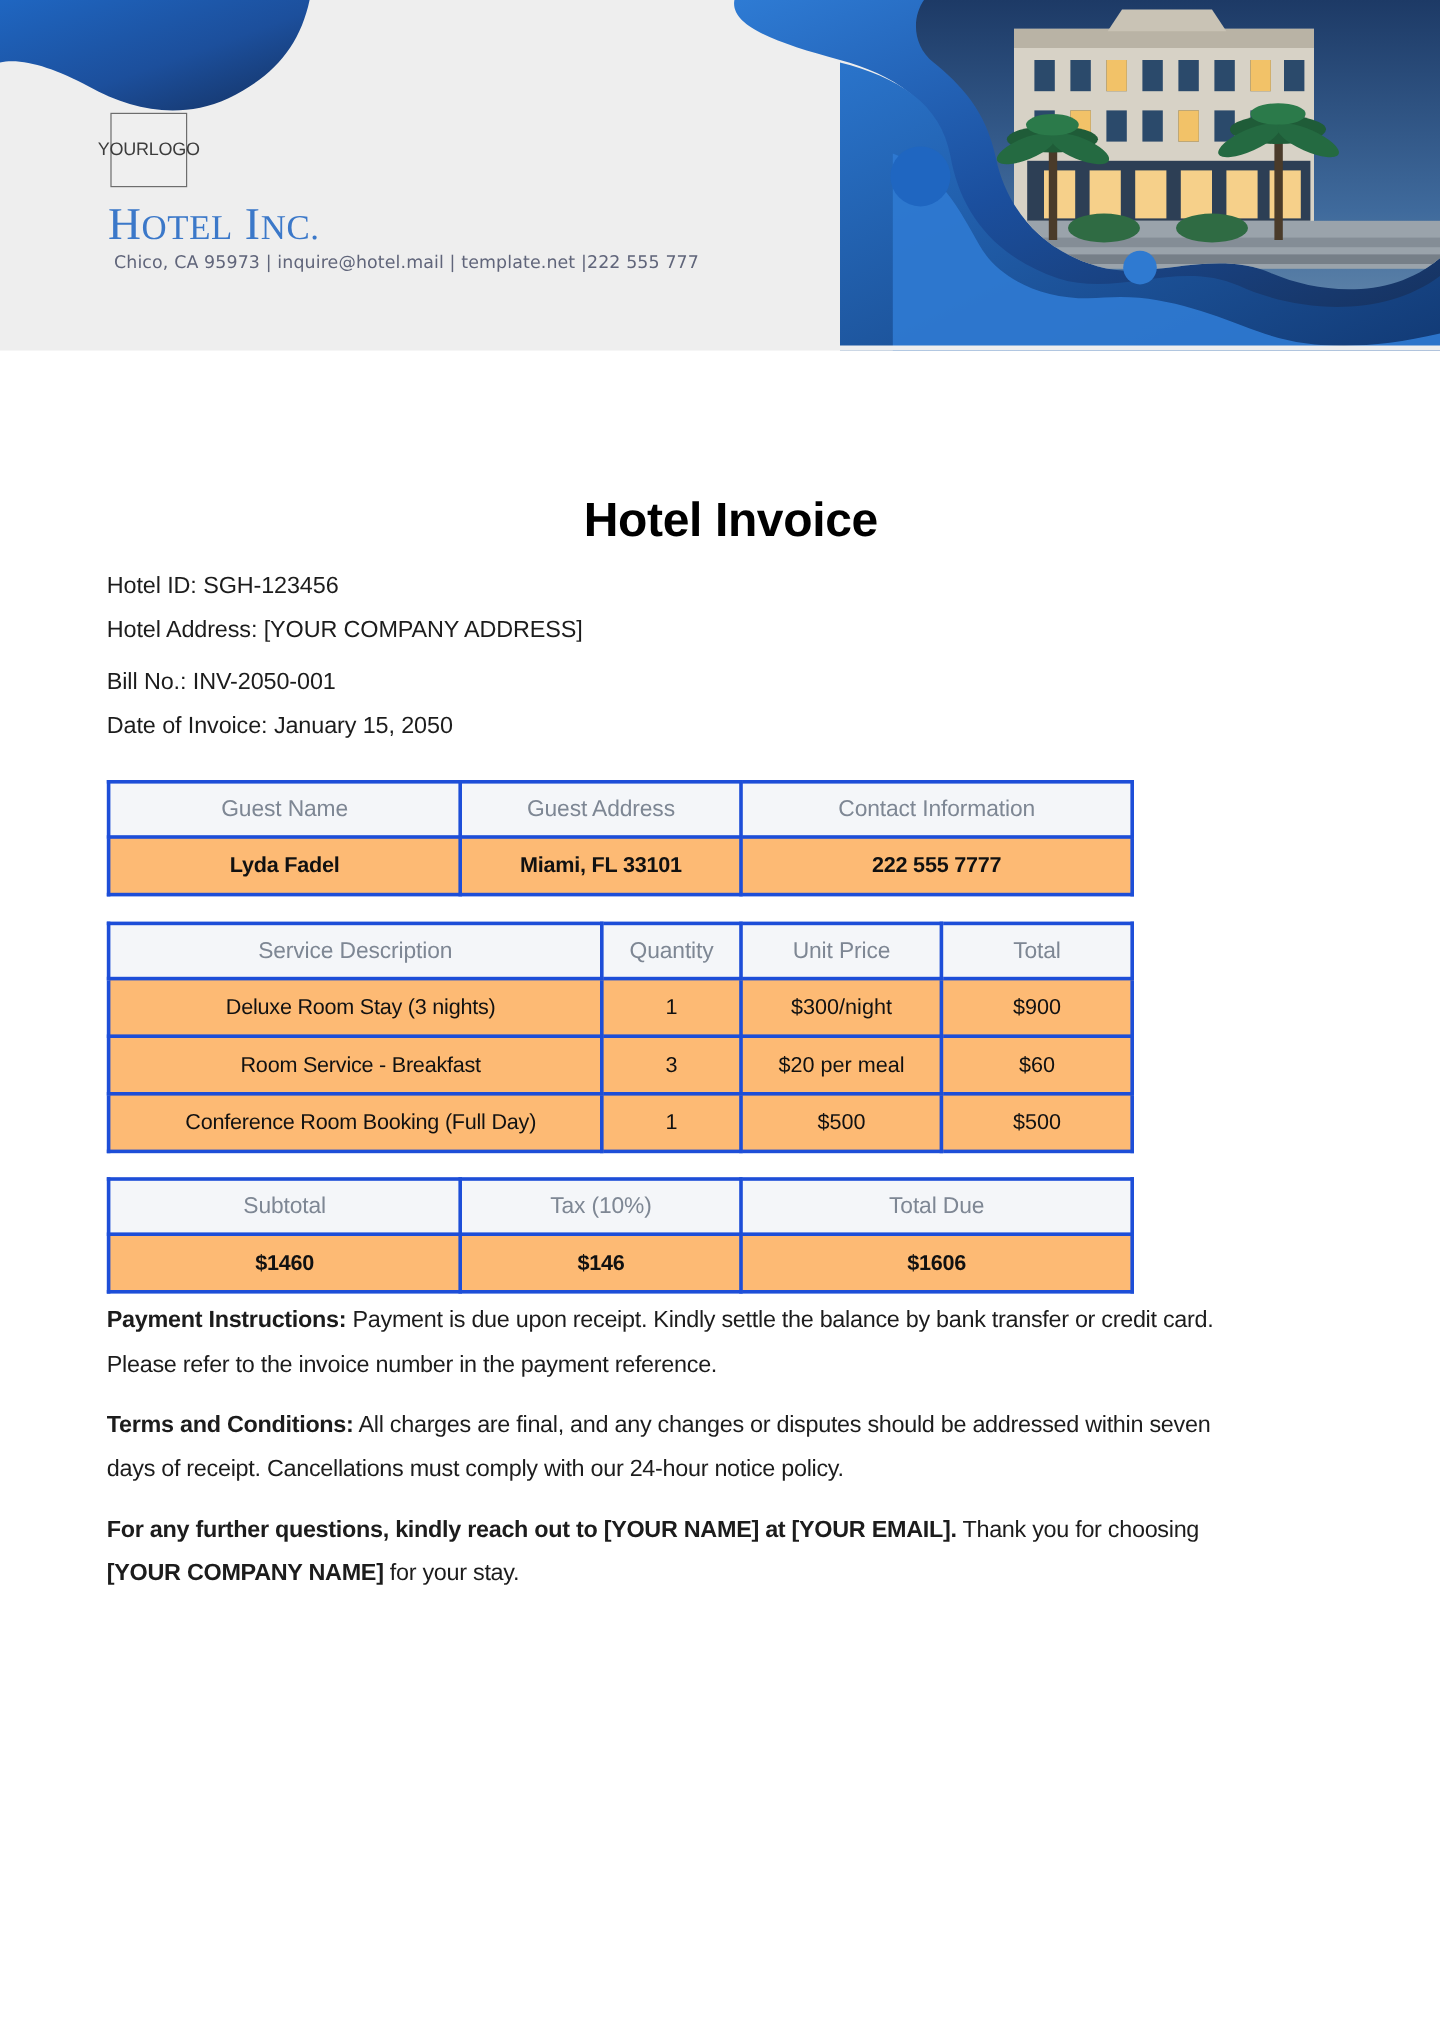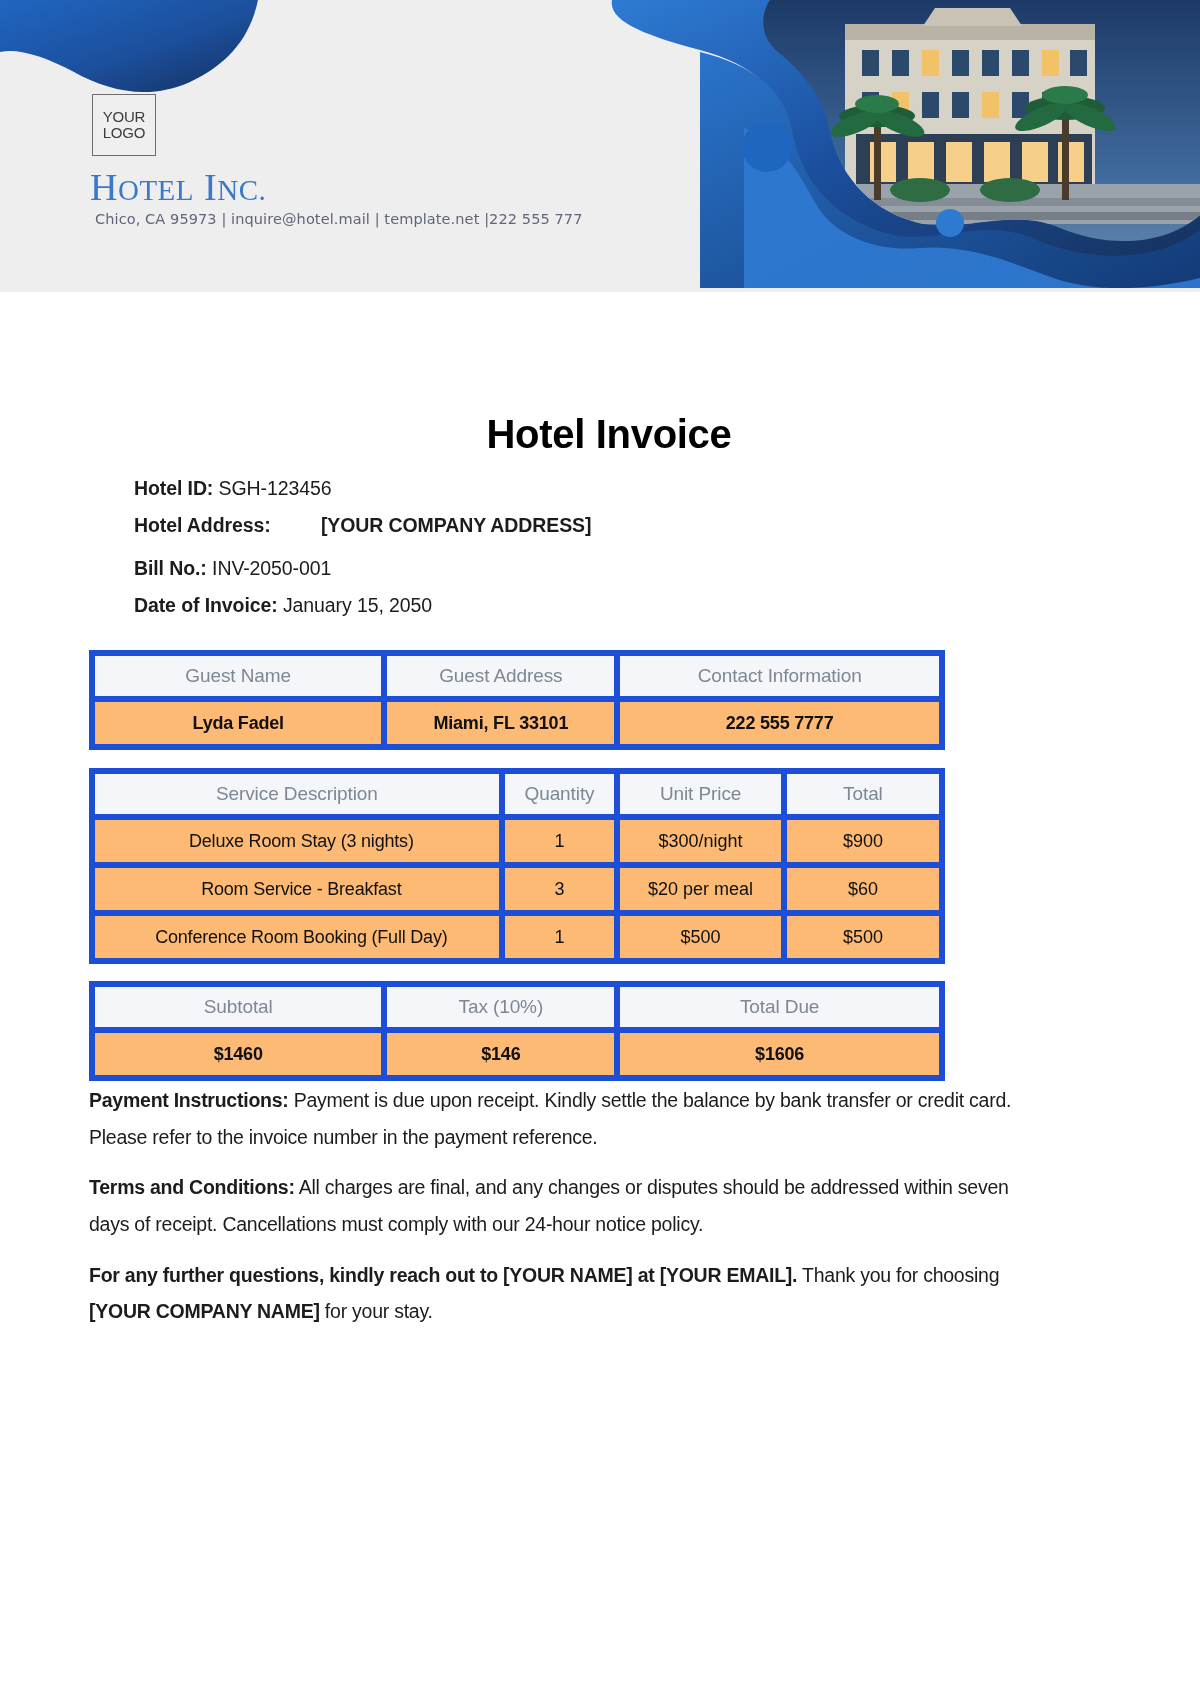--- a/index.html
+++ b/index.html
@@ -41,21 +41,21 @@
   
   .logo-box {
     position: absolute;
     left: 92px;
     top: 94px;
     width: 64px;
     height: 62px;
     border: 1.4px solid #6d6d6d;
     background: #efefef;
     display: flex;
-    flex-direction: column;
+    flex-direction: row;
     align-items: center;
     justify-content: center;
     line-height: 1.05;
   }
   .logo-box span {
     font-family: "Liberation Sans", sans-serif;
     font-size: 15px;
     font-weight: 500;
     color: #3c3c3c;
     letter-spacing: -0.2px;
@@ -107,36 +107,36 @@
     width: 940px;
   }
   .meta-line {
     font-size: 19.5px;
     color: #1c1c1c;
     line-height: 1.0;
     margin-bottom: 17px;
     letter-spacing: -0.1px;
   }
   .meta-line.gap { margin-top: 24px; }
-  .meta-line b { font-weight: bold; margin-left: 45px; }
+  .meta-line b { font-weight: normal; }
 
   
   table {
     border-collapse: collapse;
     table-layout: fixed;
   }
 
   .tbl {
     position: absolute;
     left: 89px;
     width: 856px;
     border: 1px solid #e2e5ea;
   }
   .tbl th, .tbl td {
-    border: 6px solid #1d4ed8;
+    border: 3px solid #1d4ed8;
     text-align: center;
     vertical-align: middle;
   }
   .tbl th {
     background: #f4f6f9;
     color: #7e8794;
     font-size: 19px;
     font-weight: normal;
     height: 46px;
     letter-spacing: -0.1px;

